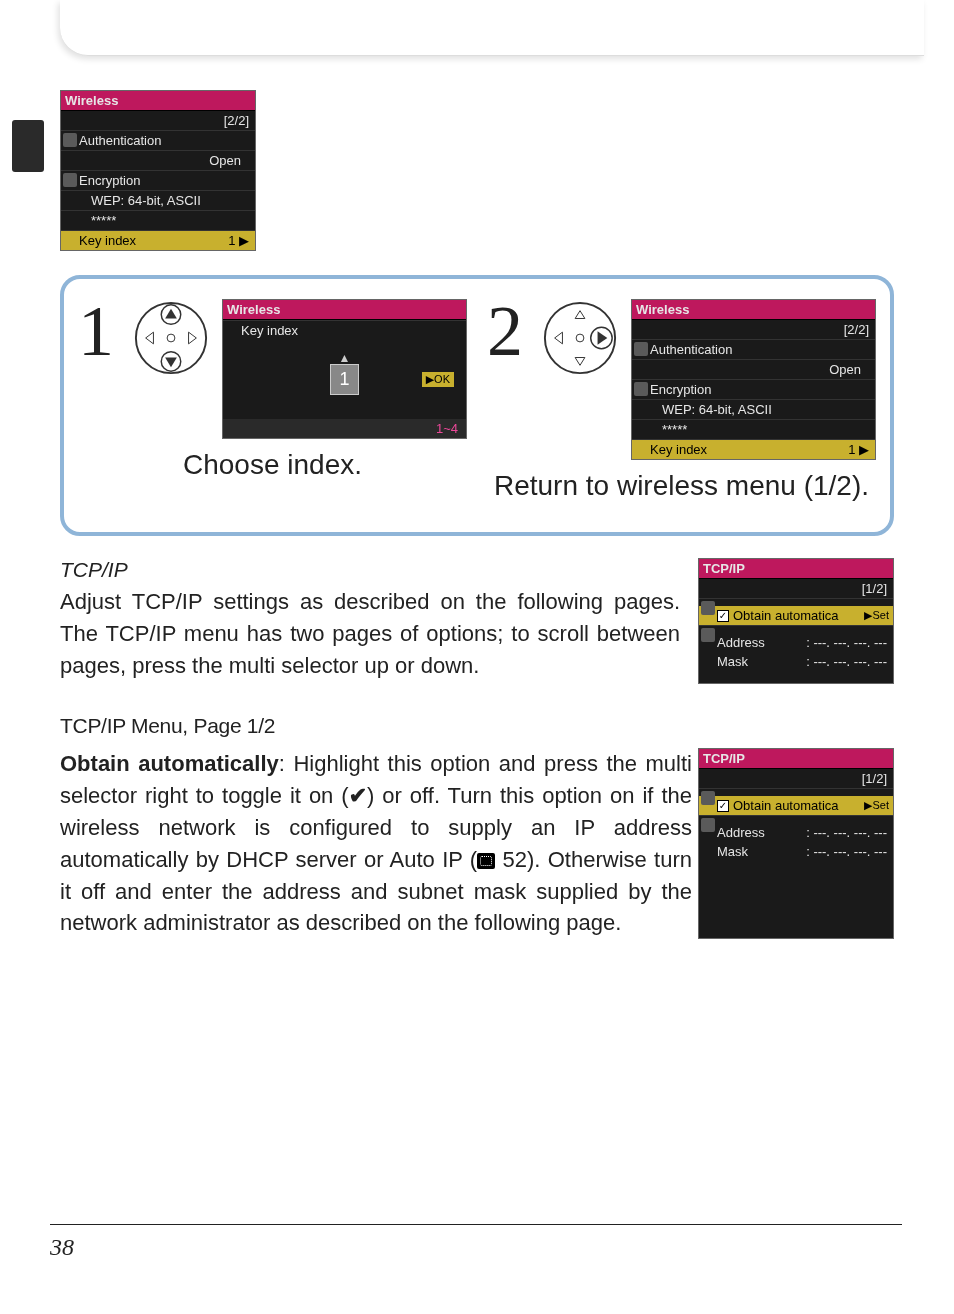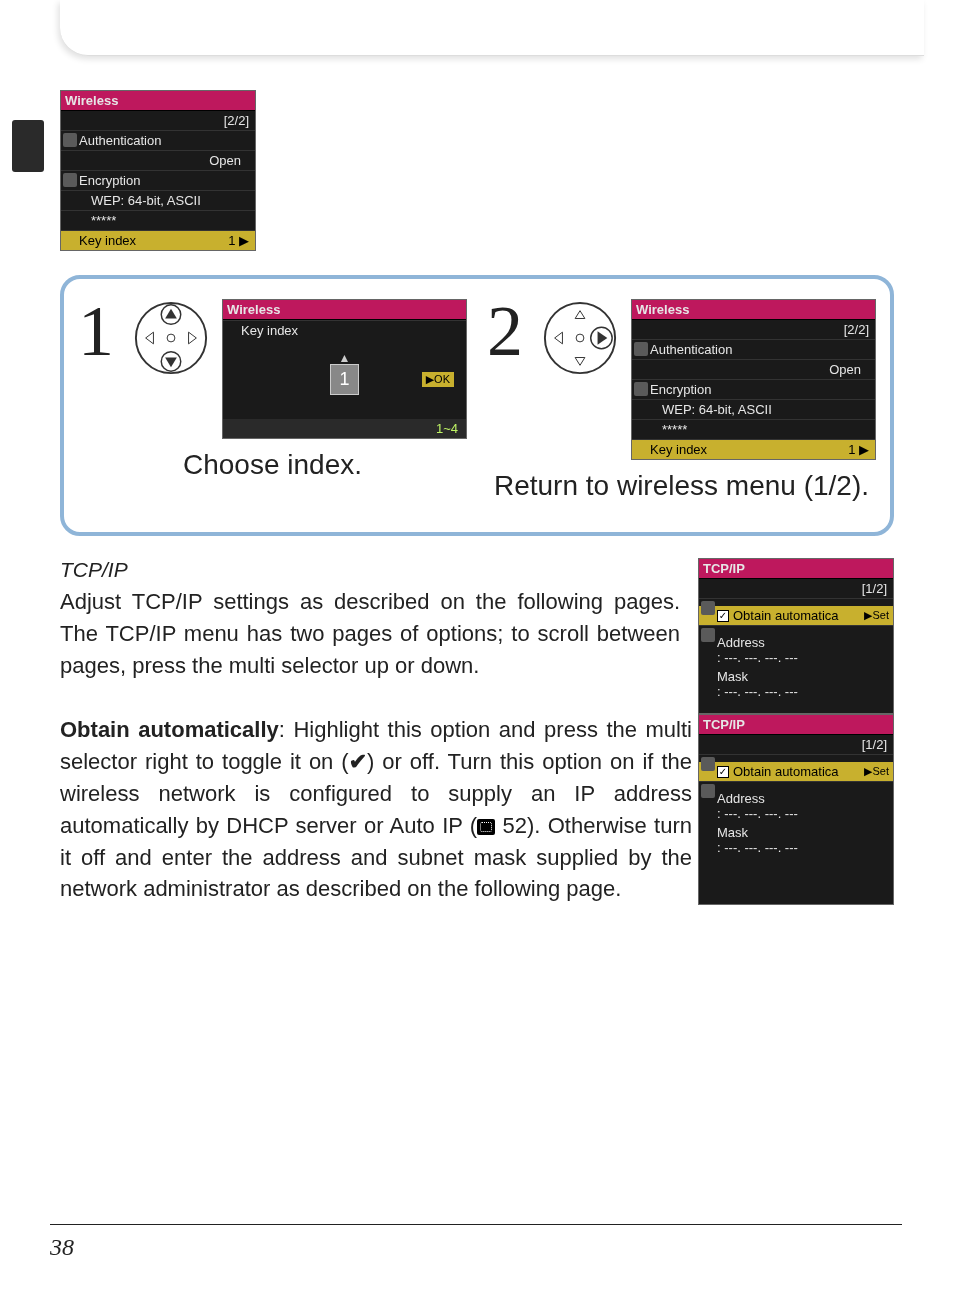--- a/index.html
+++ b/index.html
@@ -11,39 +11,39 @@
   .body-text { font-size: 22px; line-height: 1.45; text-align: justify; }
   .body-text .bold { font-weight: 700; }
   .lcd { width: 196px; flex: 0 0 196px; background: #1a1a1a; color: #e6e6e6; font-size: 13px; border: 1px solid #666; }
   .lcd .title-row { background: #be185d; padding: 2px 4px; font-weight: 600; border-bottom: 1px solid #000; }
   .lcd .row { padding: 2px 14px 2px 18px; border-top: 1px solid #333; position: relative; }
   .lcd .row.indent2 { padding-left: 30px; }
   .lcd .right { position: absolute; right: 6px; top: 2px; }
   .lcd .pagenum { text-align: right; padding: 2px 6px; }
   .lcd .hl { background: #c8b02e; color: #000; }
   .lcd .icon-col { position: absolute; left: 2px; top: 2px; width: 14px; height: 14px; background: #5a5a5a; border-radius: 2px; }
-  .lcd .kv { display: flex; justify-content: space-between; padding: 2px 6px 2px 18px; flex-direction: column; }
+  .lcd .kv { display: flex; justify-content: space-between; padding: 2px 6px 2px 18px; }
   .lcd .obtain-row { background: #c8b02e; color: #000; padding: 2px 4px 2px 18px; display: flex; align-items: center; gap: 4px; }
   .lcd .obtain-row .cb { width: 12px; height: 12px; border: 1px solid #000; background: #fff; display: inline-flex; align-items: center; justify-content: center; font-size: 10px; }
   .lcd .obtain-row .rt { margin-left: auto; font-size: 11px; }
   .steps-box { margin-top: 24px; border: 4px solid #8fb5d8; border-radius: 20px; padding: 20px 14px 30px 14px; display: flex; gap: 20px; position: relative; }
   .step { flex: 1; display: flex; flex-direction: column; align-items: center; gap: 10px; }
   .step-top { display: flex; align-items: flex-start; gap: 14px; width: 100%; }
   .step-num { font-size: 72px; font-family: Georgia, 'Times New Roman', serif; line-height: 0.9; flex: 0 0 40px; }
   .step-body { flex: 1; display: flex; align-items: flex-start; gap: 12px; }
   .dpad { width: 78px; height: 78px; flex: 0 0 78px; }
   .step-lcd { flex: 1; }
   .step-caption { font-size: 28px; text-align: left; }
   .lcd-sm { width: 180px; }
   .lcd-ki { height: 140px; display: flex; flex-direction: column; }
   .lcd-ki .big { flex: 1; display: flex; align-items: center; justify-content: center; position: relative; }
   .lcd-ki .big .val { background: #888; color: #fff; padding: 4px 8px; font-size: 18px; border: 1px solid #ccc; position: relative; }
   .lcd-ki .big .arrow-up { position: absolute; top: -14px; left: 50%; transform: translateX(-50%); font-size: 12px; color: #ccc; }
   .lcd-ki .big .ok { position: absolute; right: 12px; background: #c8b02e; color: #000; font-size: 11px; padding: 1px 4px; }
-  .lcd-ki .range { text-align: right; padding: 2px 8px; font-size: 13px; color: #bef264; background: #2a2a2a; }
+  .lcd-ki .range { text-align: right; padding: 2px 8px; font-size: 13px; color: #ec4899; background: #2a2a2a; }
   .section-tcpip { margin-top: 22px; display: flex; gap: 18px; }
   .tcpip-head { font-style: italic; font-size: 21px; margin-bottom: 4px; }
   .tcpip-sub { font-size: 21px; margin-top: 30px; margin-bottom: 10px; font-family: Arial, sans-serif; font-weight: 400; letter-spacing: -0.3px; }
   .obtain-block { display: flex; gap: 6px; }
   .page-ref-icon { display: inline-block; width: 18px; height: 16px; background: #000; border-radius: 2px; vertical-align: -2px; position: relative; }
   .page-ref-icon::after { content: ""; position: absolute; inset: 3px; border: 1px dotted #fff; border-radius: 2px; }
   .footer { position: absolute; left: 50px; right: 52px; bottom: 50px; border-top: 1.5px solid #222; padding-top: 6px; display: flex; align-items: center; height: 40px; }
   .footer-num { font-style: italic; font-size: 24px; font-family: Georgia, serif; }
   .check { font-weight: 700; }
 </style>
@@ -165,20 +165,21 @@
           <span>: ---. ---. ---. ---</span>
         </div>
       <div class="kv">
           <span>Mask</span>
           <span>: ---. ---. ---. ---</span>
         </div>
       <div style="height:12px"></div>
     </div>
   </div>
 
+  <div class="tcpip-sub">TCP/IP Menu, Page 1/2</div>
 
   <div class="obtain-block">
     <div style="flex:1">
       <p class="body-text">
         <span class="bold">Obtain automatically</span><span>: Highlight this option and press the multi selector right to toggle it on (</span><span class="check">✔</span><span>) or off. Turn this option on if the wireless network is configured to supply an IP address automatically by DHCP server or Auto IP (</span><span class="page-ref-icon"></span><span> 52</span><span>). Otherwise turn it off and enter the address and subnet mask supplied by the network administrator as described on the following page.</span>
       </p>
     </div>
     <div class="lcd">
       <div class="title-row">TCP/IP</div>
       <div class="pagenum">[1/2]</div>

